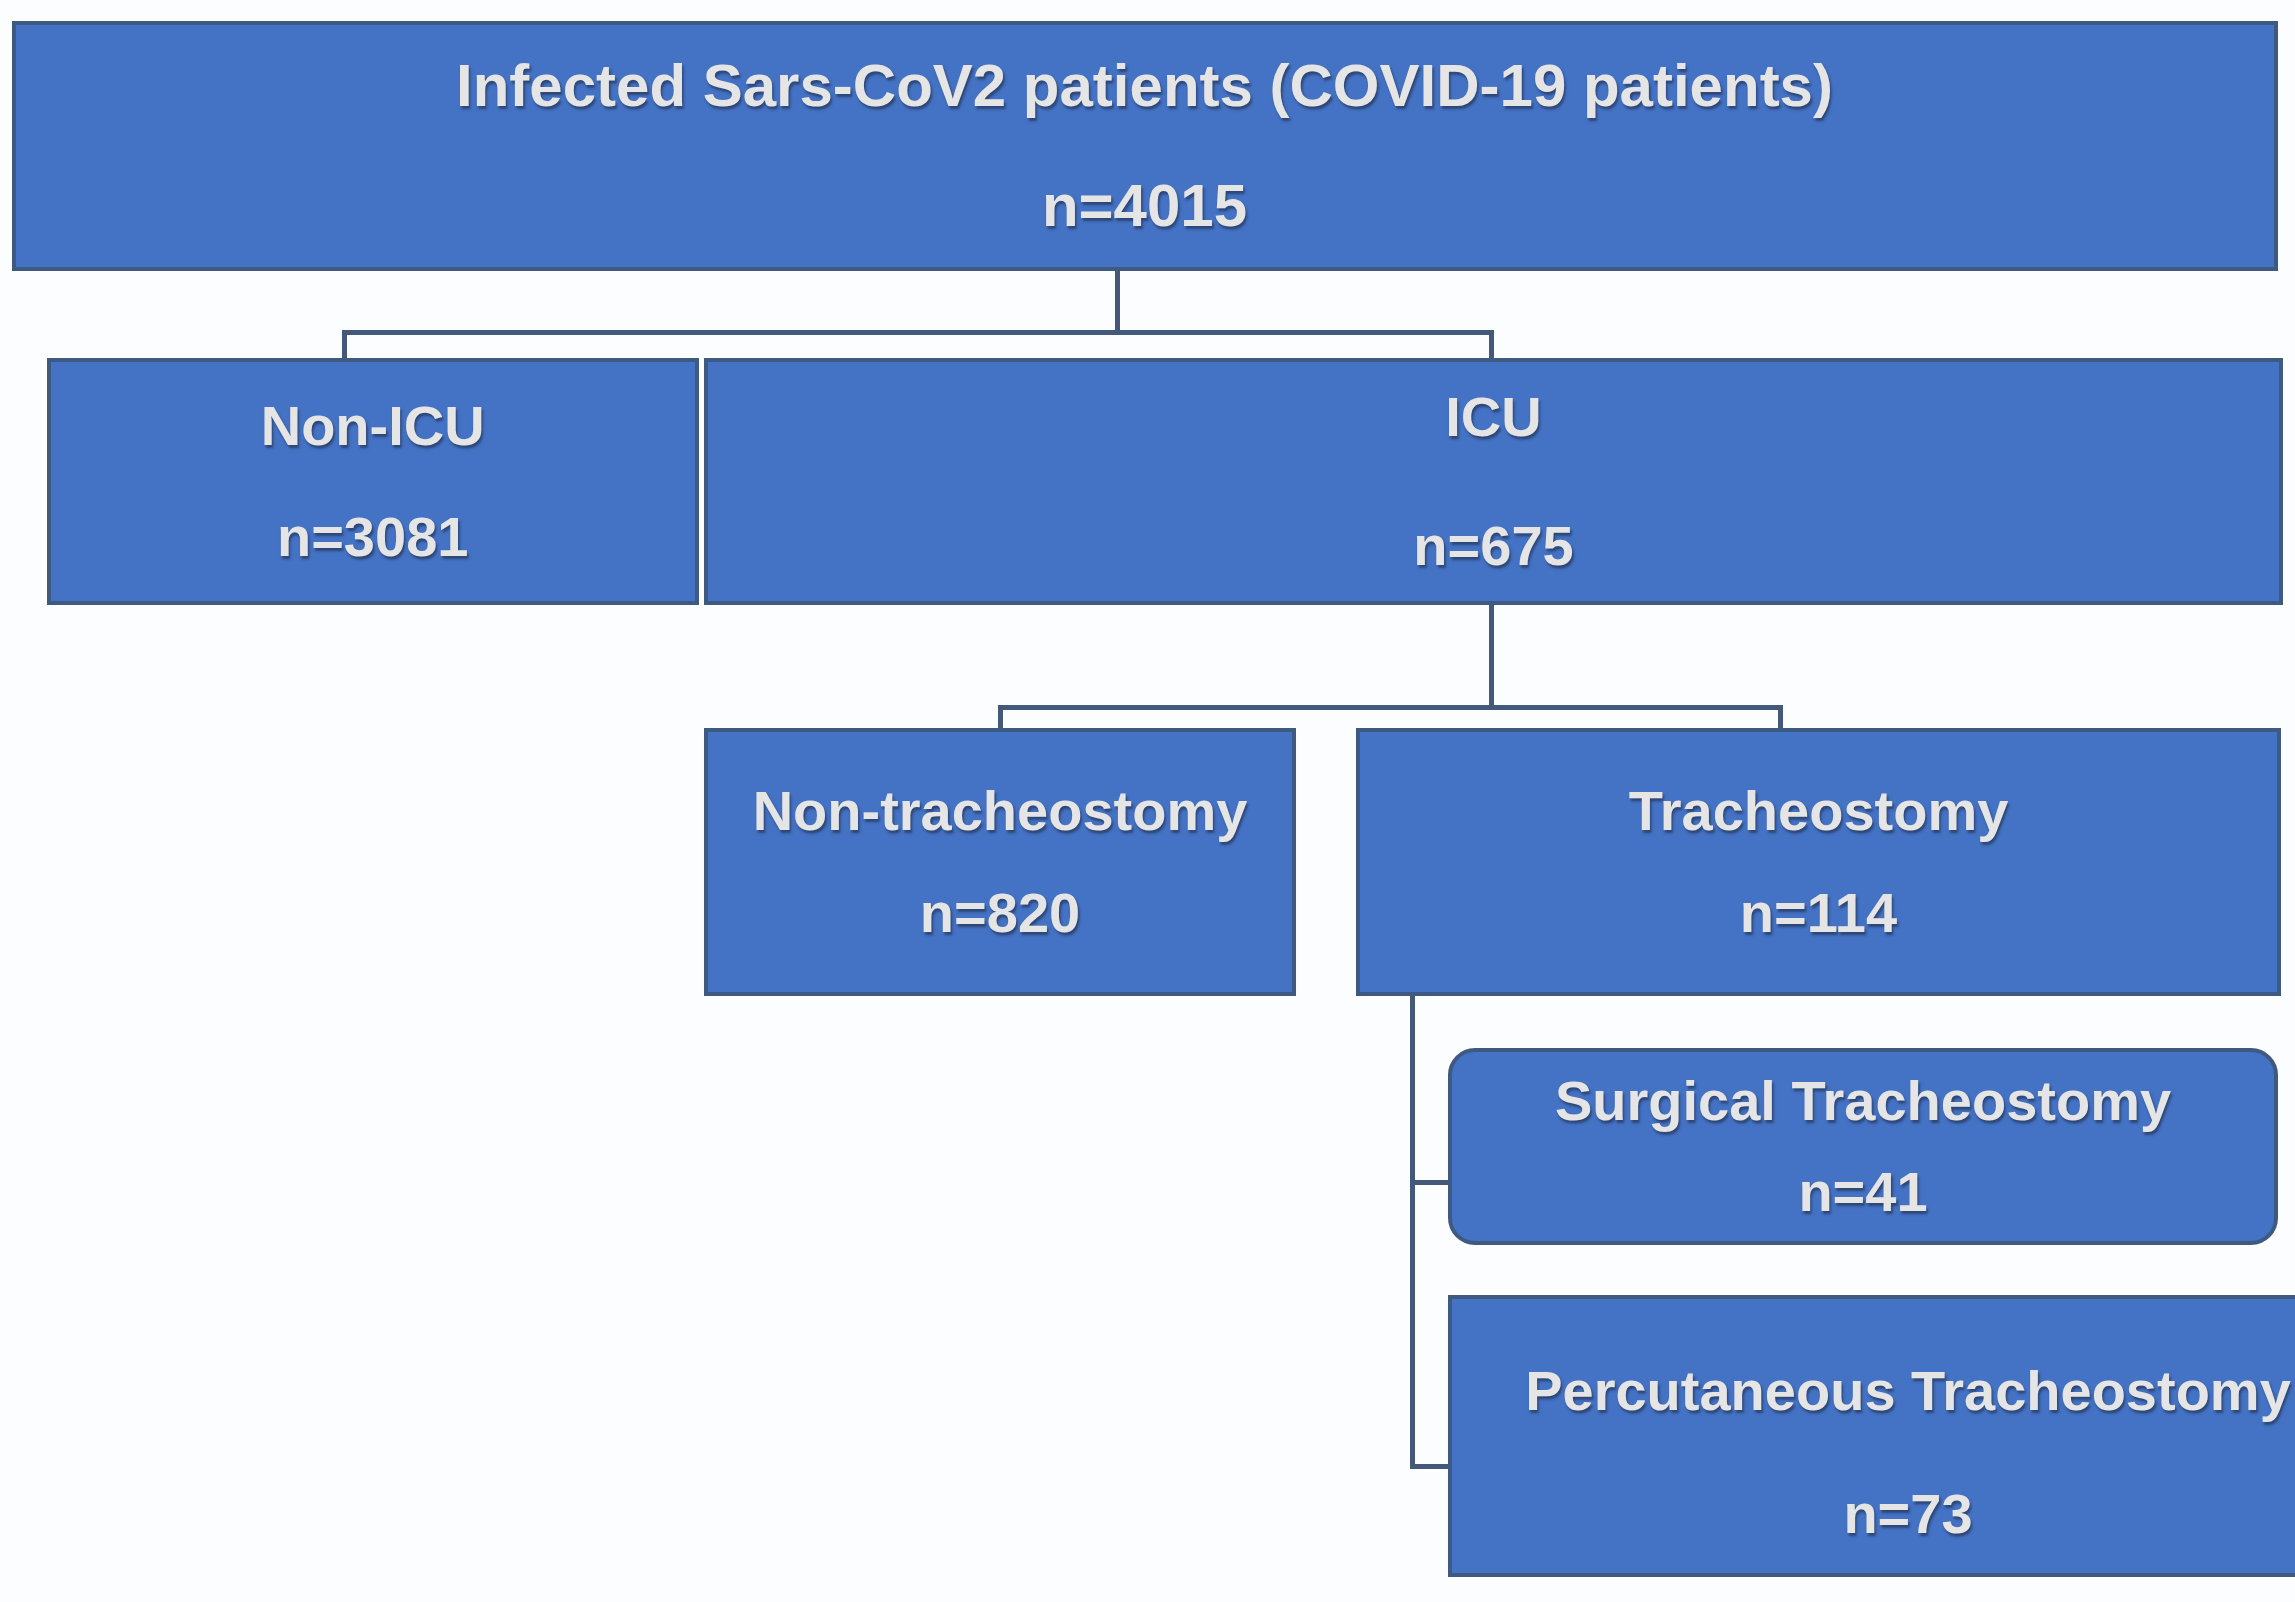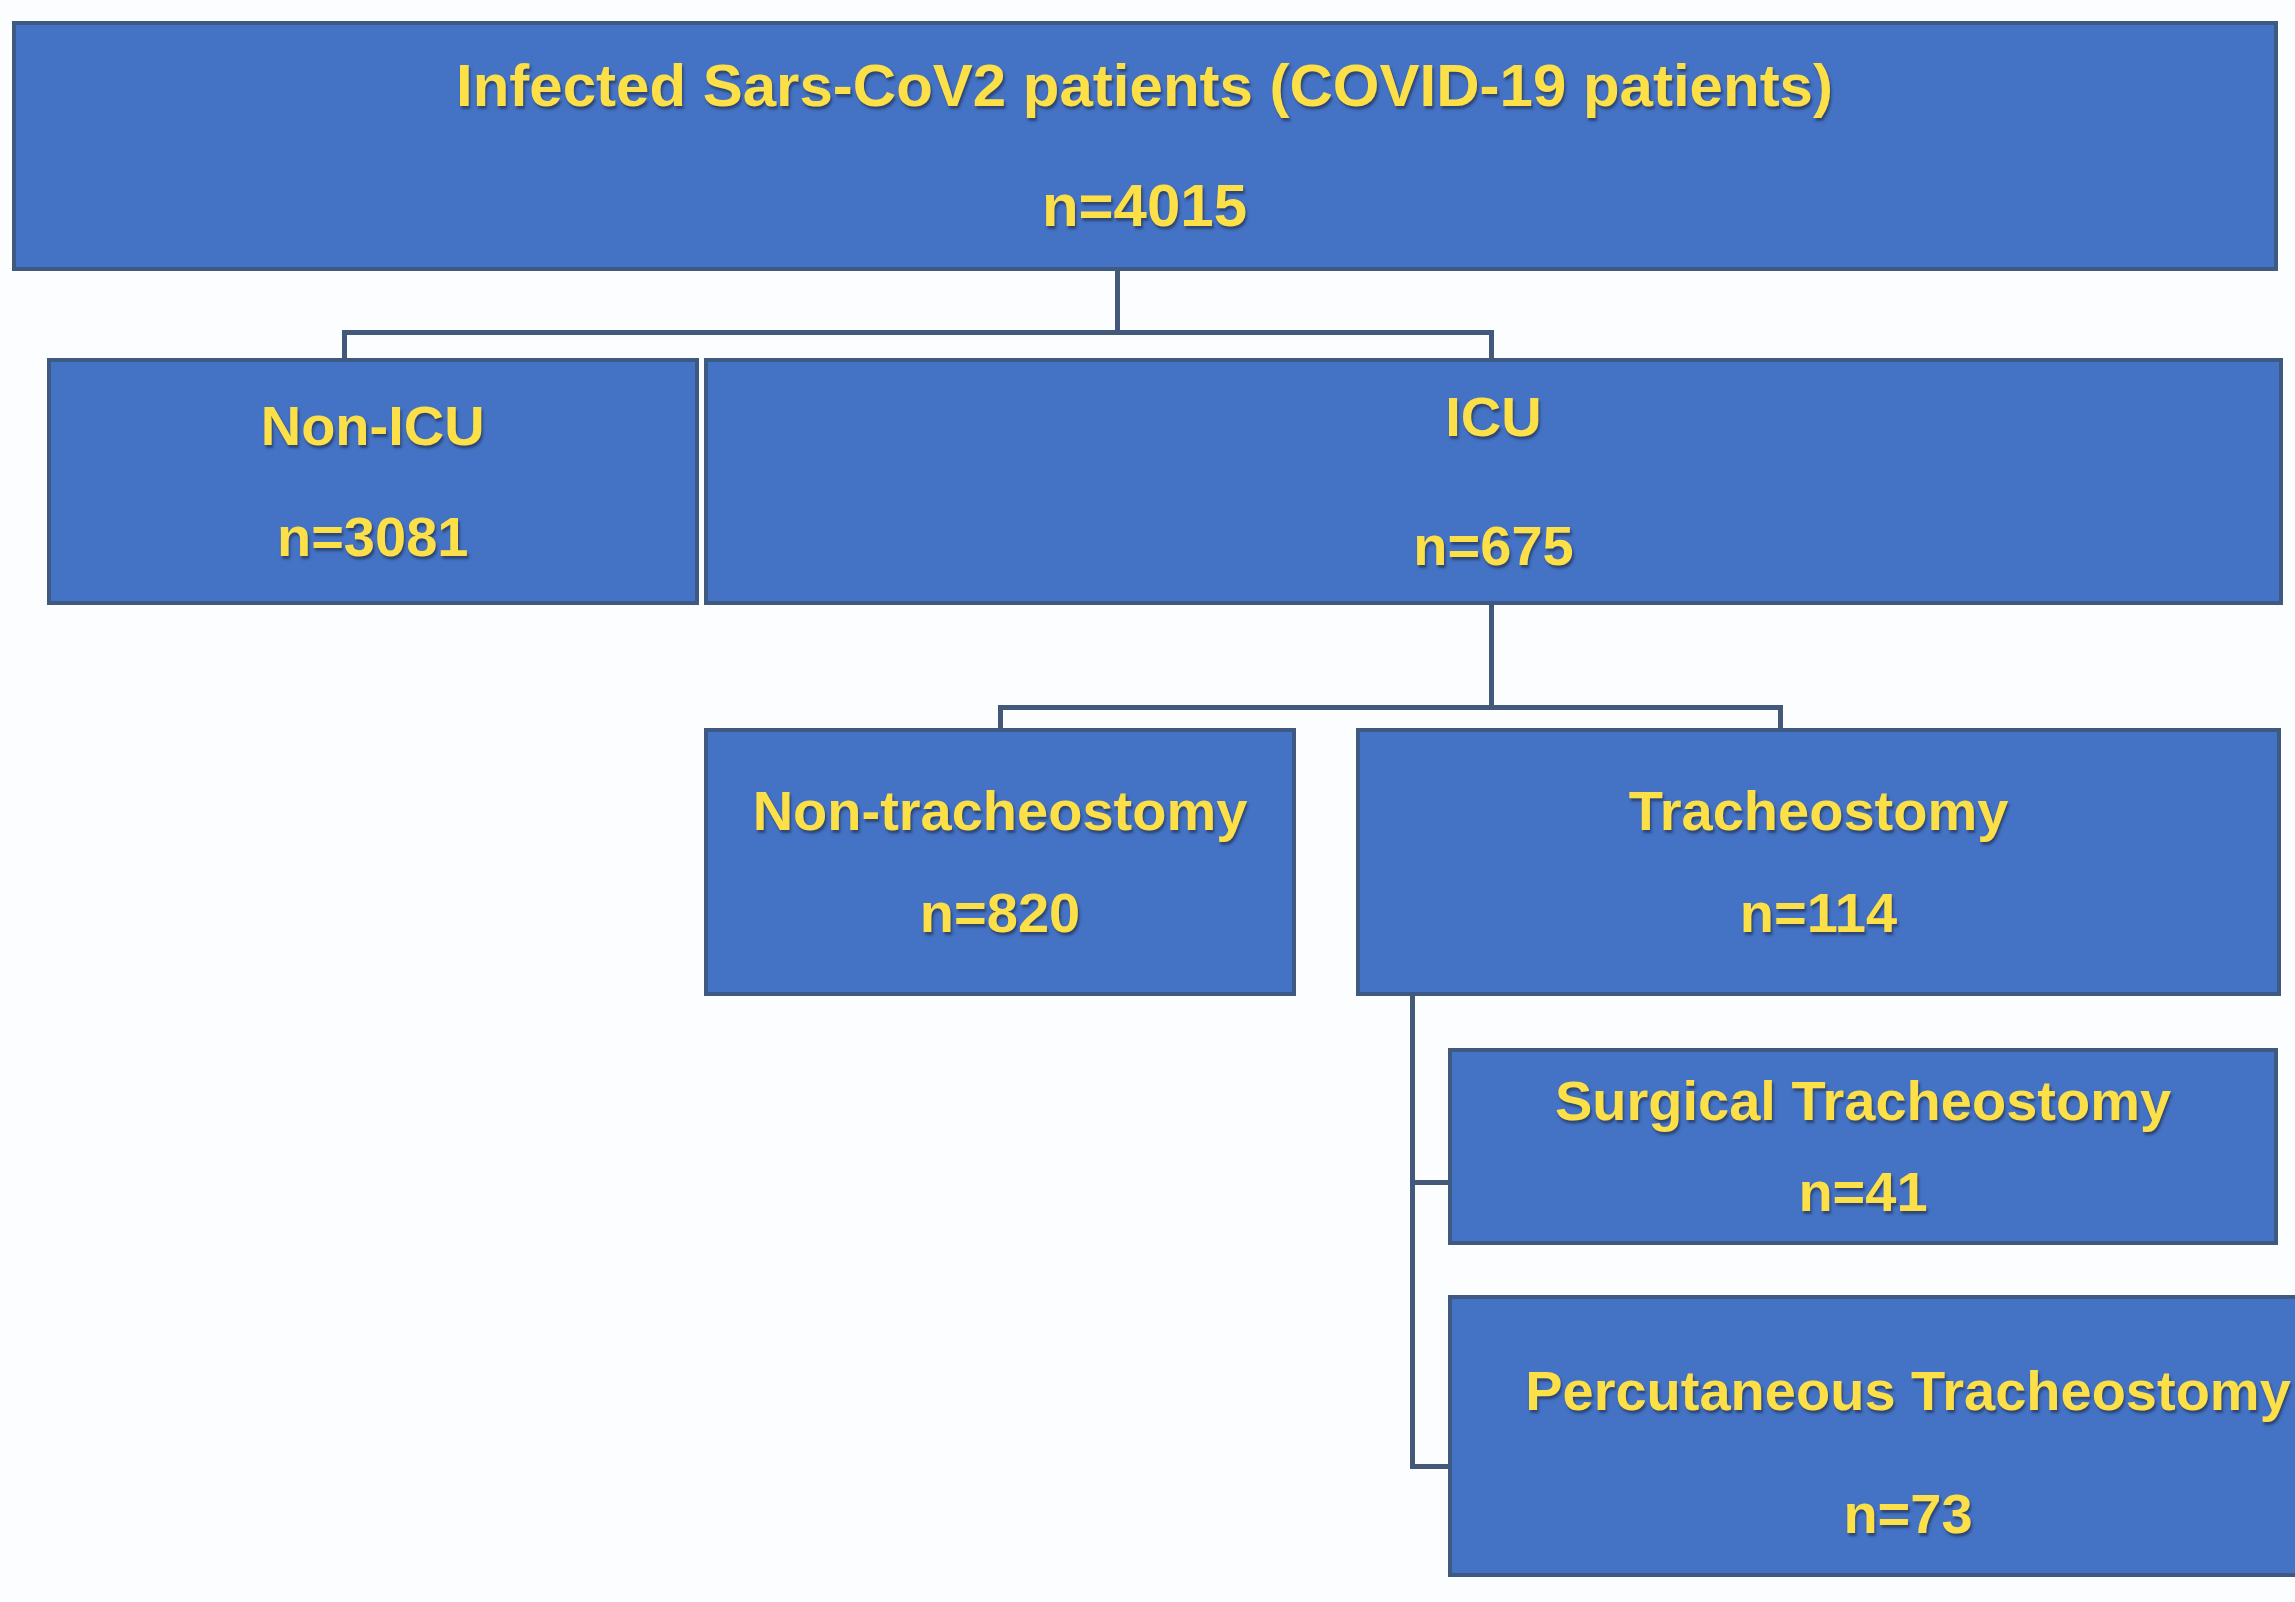--- a/index.html
+++ b/index.html
@@ -14,32 +14,32 @@
   .box{
     position:absolute;
     box-sizing:border-box;
     background:var(--fill,#4472C4);
     border:4.1px solid var(--border,#3E5A80);
     display:flex;
     flex-direction:column;
     align-items:center;
     justify-content:center;
     text-align:center;
-    color:#fde047;
+    color:#e5e5e5;
     font-weight:bold;
     font-size:56px;
     line-height:1.15;
     text-shadow:1.6px 2.5px 2.5px rgba(25,35,55,0.55);
   }
   .b-root    {left:11.5px;  top:20.5px;   width:2266px; height:250px; gap:51px; font-size:60px;}
   .b-nonicu  {left:14.7px;  top:358px;  width:652px;  height:247px; gap:47px;margin-left:32px;}
   .b-icu     {left:704px; top:358px;  width:1579px; height:247px; gap:65px;text-align:right;}
   .b-nontrach{left:704px; top:728px;  width:592px;  height:268px; gap:38px;}
   .b-trach   {left:1356px;top:728px;  width:925px; height:268px; gap:38px;}
-  .b-surg    {left:1448px;top:1048px; width:830px; height:197px; gap:26px;}
+  .b-surg    {left:1448px;top:1048px; width:830px; height:197px; gap:26px;border-radius:27px;}
   .b-perc    {left:1448px;top:1295px; width:920px; height:282px; gap:59px; padding-top:33px;}
   .conn{position:absolute;background:var(--line,#44597A);}
   .c-v1 {left:1115px;top:268px;width:4.9px;height:67px;}
   .c-h1 {left:342px; top:330px;width:1152px;height:4.9px;}
   .c-v1a{left:342px; top:330px;width:4.9px;height:31px;}
   .c-v1b{left:1489px;top:330px;width:4.9px;height:31px;}
   .c-v2 {left:1489px;top:604px;width:4.9px;height:106px;}
   .c-h2 {left:998px;top:705px;width:785px;height:4.9px;}
   .c-v2a{left:998px;top:705px;width:4.9px;height:26px;}
   .c-v2b{left:1778px;top:705px;width:4.9px;height:26px;}

